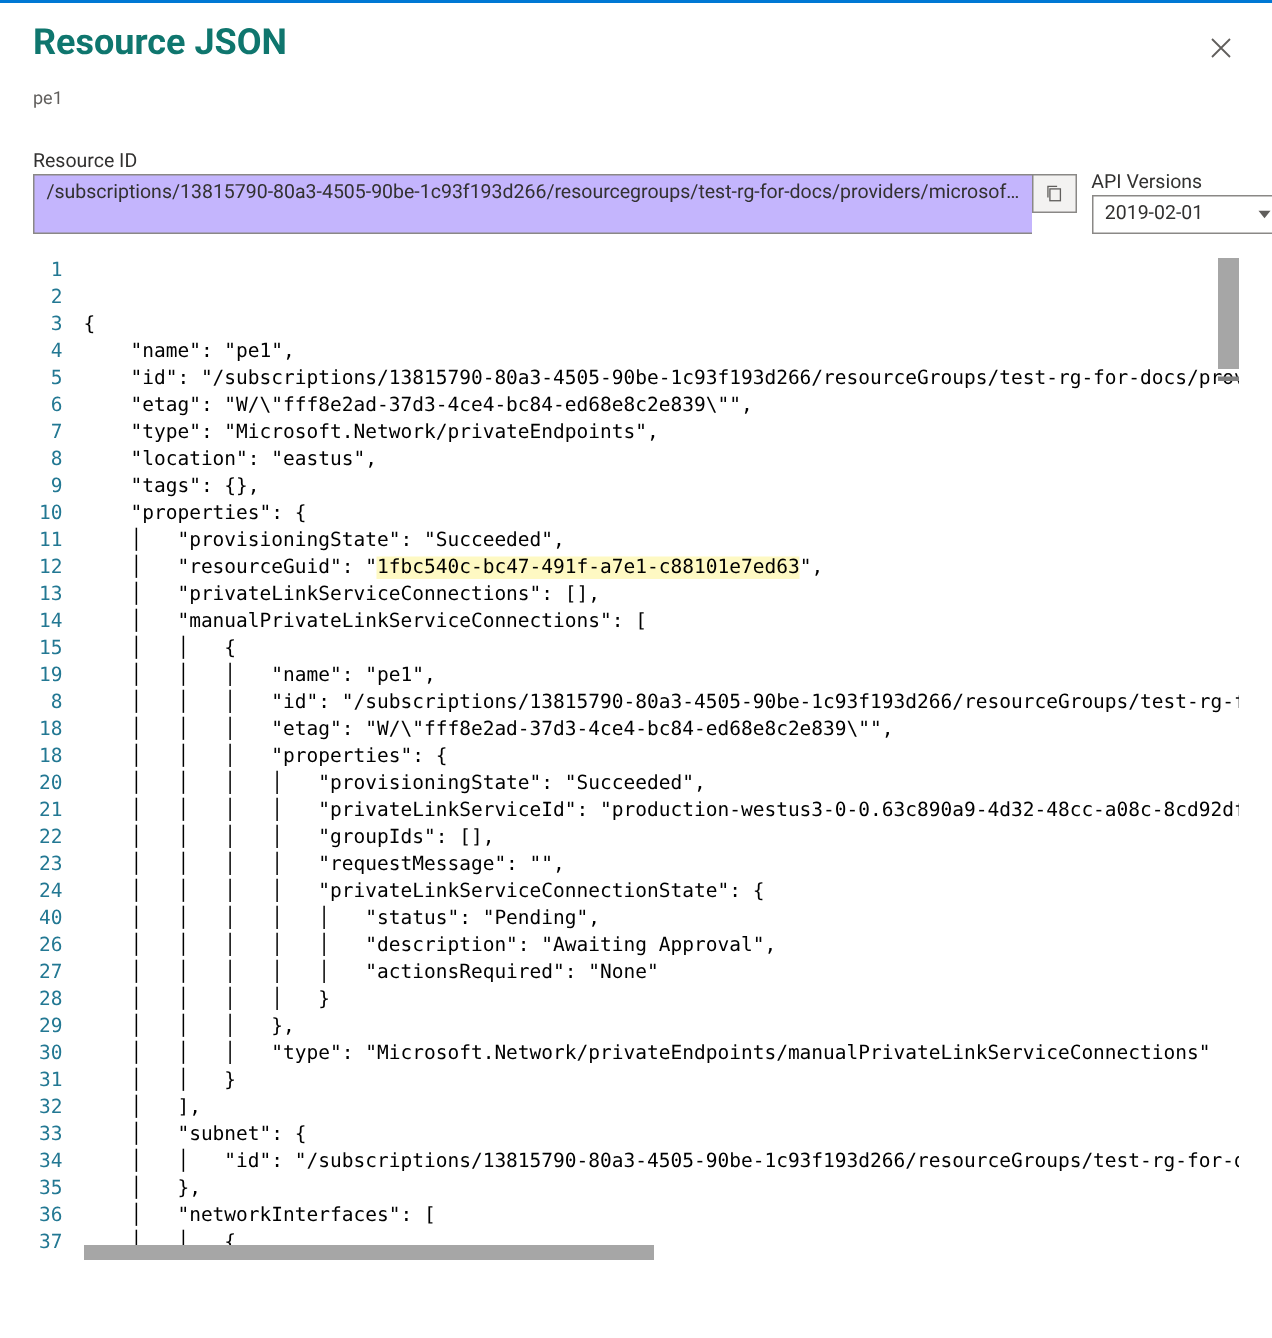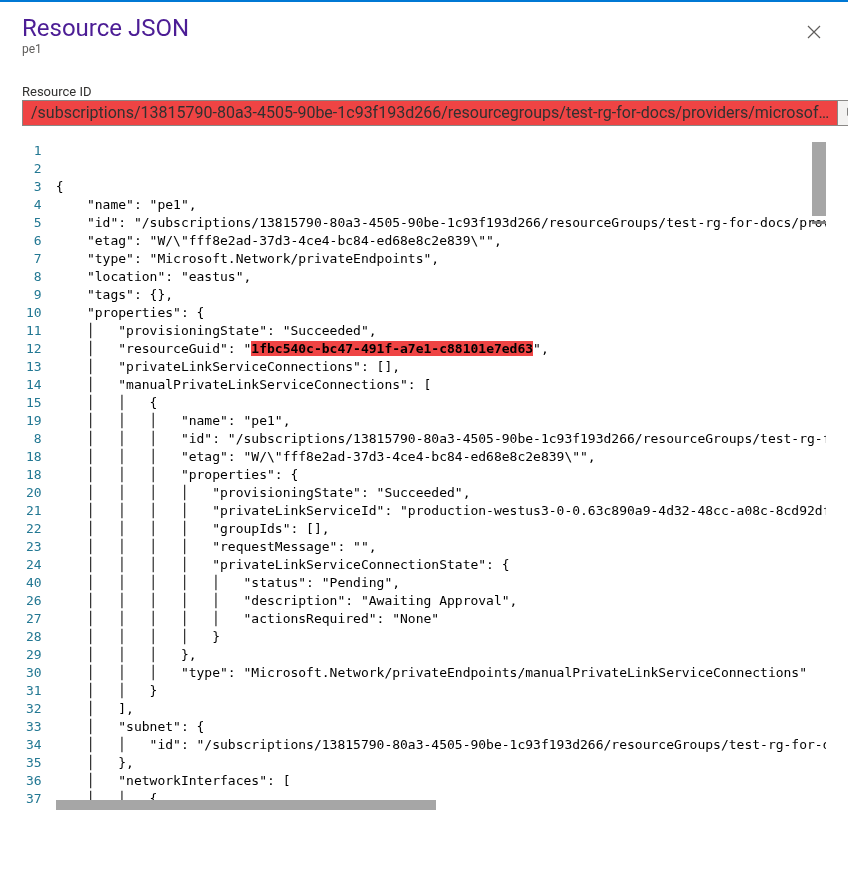--- a/index.html
+++ b/index.html
@@ -13,28 +13,28 @@
   .topbar {
     height: 2px;
     background: #0078d4;
   }
   .header {
     padding: 12px 22px 0 22px;
     position: relative;
   }
   .title {
     font-size: 24px;
-    font-weight: 400;
-    color: #4c1d95;
+    font-weight: 700;
+    color: #0f766e;
     margin: 0;
   }
   .subtitle {
     font-size: 12px;
     color: #605e5c;
-    margin-top: 0px;
+    margin-top: 16px;
   }
   .close-btn {
     position: absolute;
     right: 22px;
     top: 18px;
     width: 24px; height: 24px;
     cursor: pointer;
     display: flex; align-items: center; justify-content: center;
     color: #605e5c;
   }
@@ -57,25 +57,25 @@
     color: #323130;
     margin-bottom: 1px;
   }
   .input-row {
     position: relative;
     display: flex;
     align-items: stretch;
   }
   .resource-id-input {
     flex: 1;
-    height: 26px;
-    background: #ef4444;
+    height: 40px;
+    background: #c4b5fd;
     border: 1px solid #8a8886;
     border-right: none;
-    font-size: 16px;
+    font-size: 13px;
     padding: 0 8px;
     color: #323130;
     white-space: nowrap;
     overflow: hidden;
     text-overflow: ellipsis;
     line-height: 24px;
   }
   .copy-btn {
     width: 30px;
     height: 26px;
@@ -161,22 +161,21 @@
   }
   .hscroll {
     position: absolute;
     left: 0;
     bottom: 0;
     height: 10px;
     width: 380px;
     background: #a6a6a6;
   }
   .sel {
-    background: #ef4444;
-    font-weight: bold;
+    background: #fef9c3;
   }
   .editor-outer {
     position: relative;
   }
 </style>
 </head>
 <body>
 
 <div class="topbar"></div>
 

